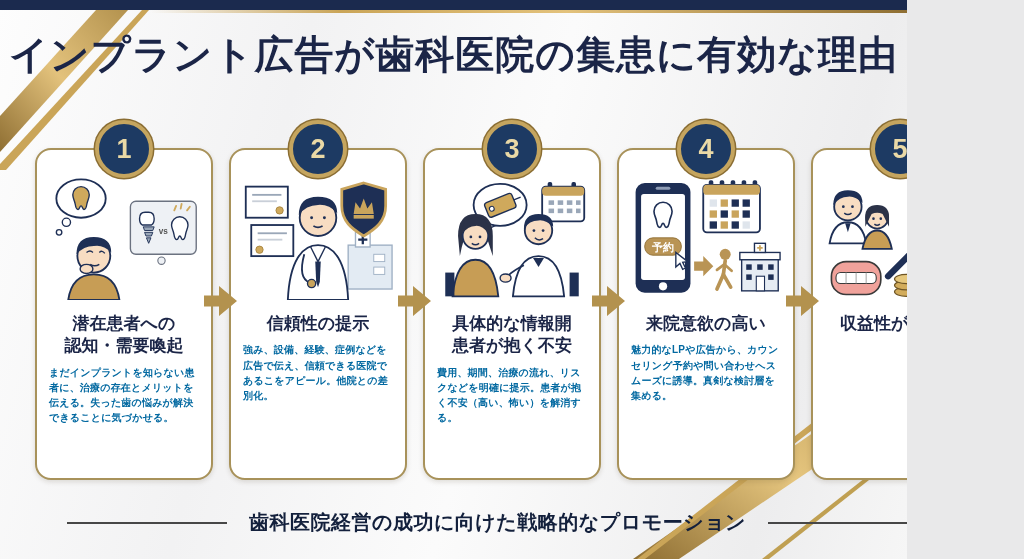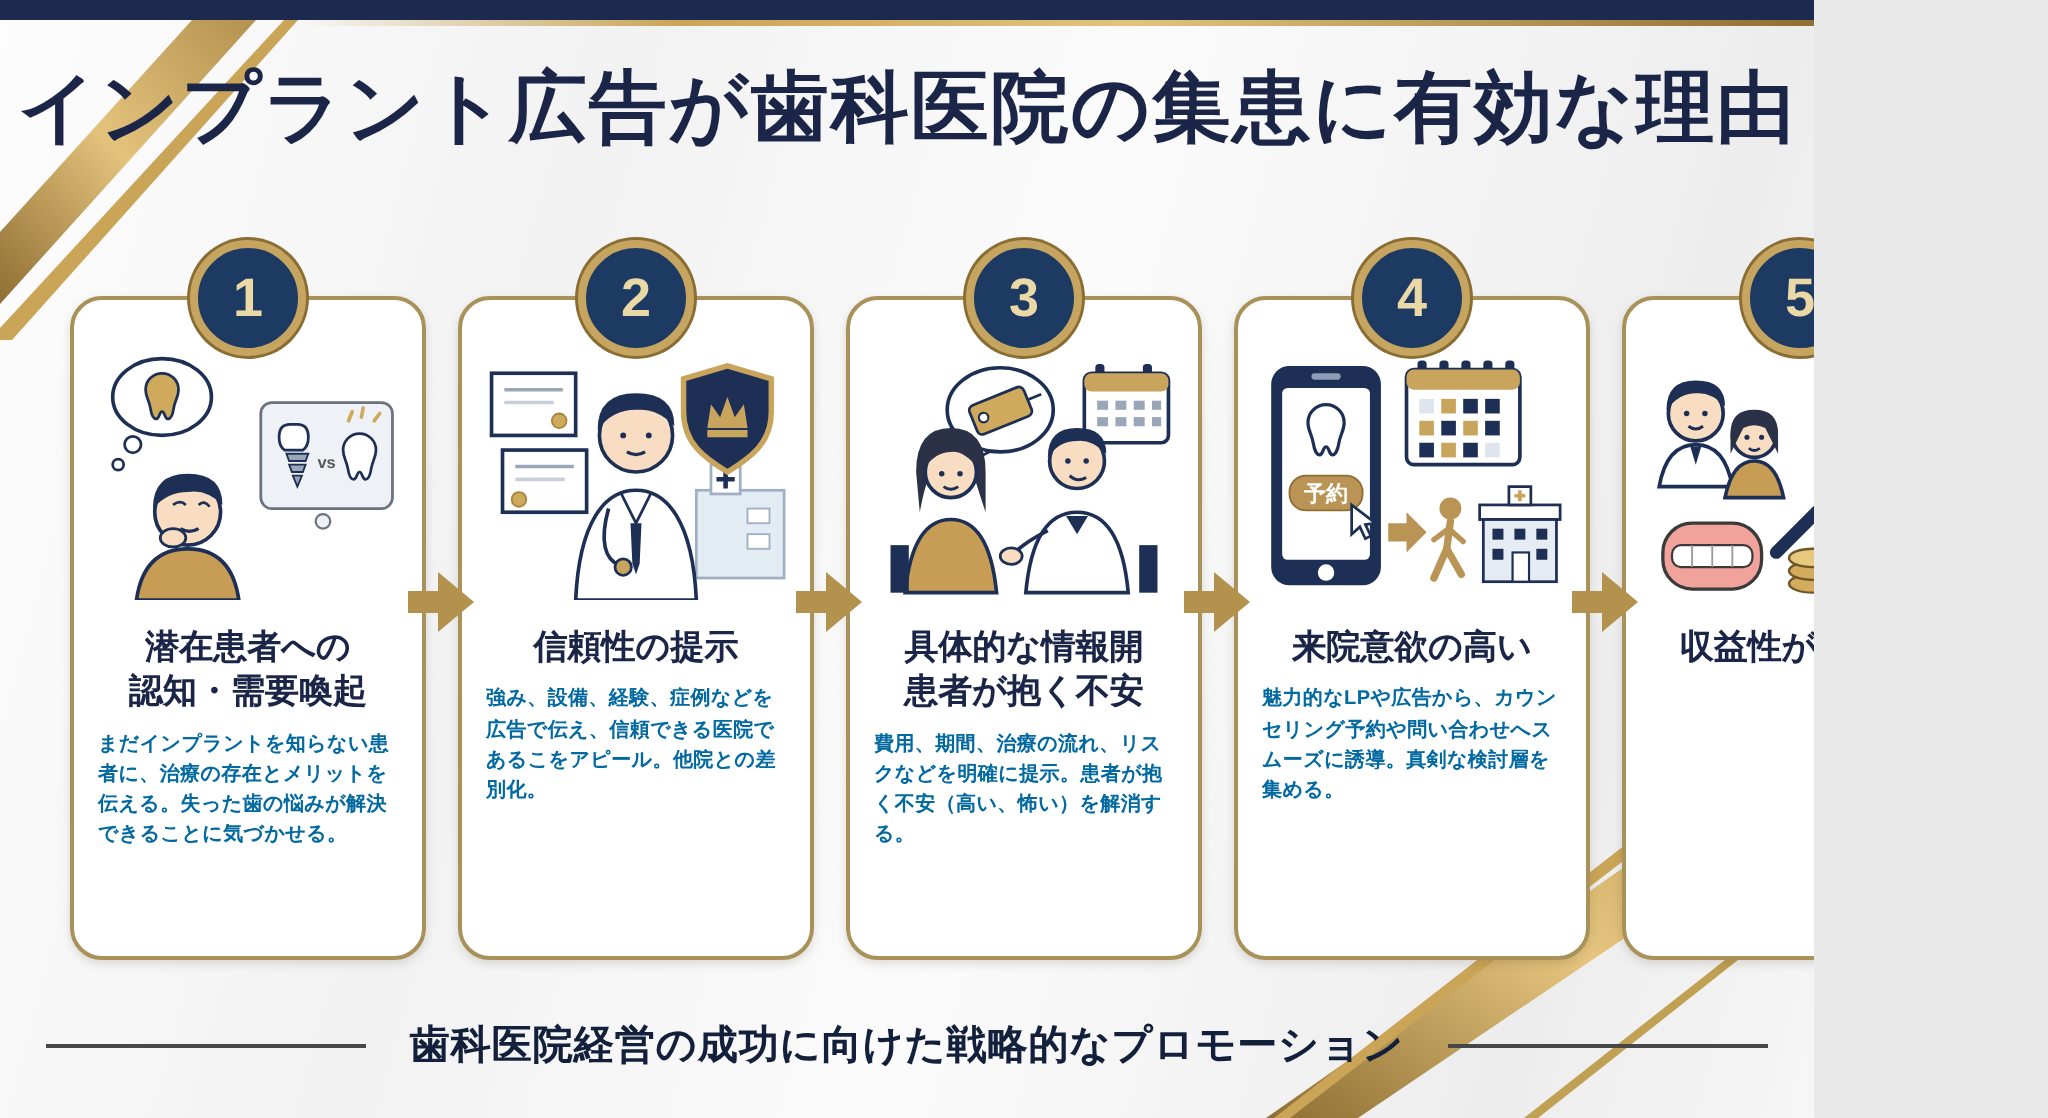--- a/index.html
+++ b/index.html
@@ -35,21 +35,21 @@
     margin-top:13px;text-align:center;color:#1b2547;
     font-size:17px;font-weight:800;line-height:1.32;
   }
   .card-body{
     margin:7px 12px 0 12px;font-size:10px;line-height:1.52;color:#0369a1;
     font-weight:600;letter-spacing:.2px;text-align:left;
   }
   .step-arrow{position:absolute;top:283px;width:34px;height:36px;z-index:3;}
   .footer{
     position:absolute;top:509px;left:0;width:100%;
-    display:flex;align-items:center;justify-content:center;gap:22px;
+    display:flex;align-items:center;justify-content:center;gap:22px;padding-left:44px;
   }
   .footer .line{width:160px;height:2px;background:#474747;}
   .footer .label{font-size:20px;font-weight:800;color:#13203c;letter-spacing:.5px;}
   svg text{font-family:"Liberation Sans","DejaVu Sans",sans-serif;}
 </style>
 </head>
 <body>
 
 <div class="canvas">
 

